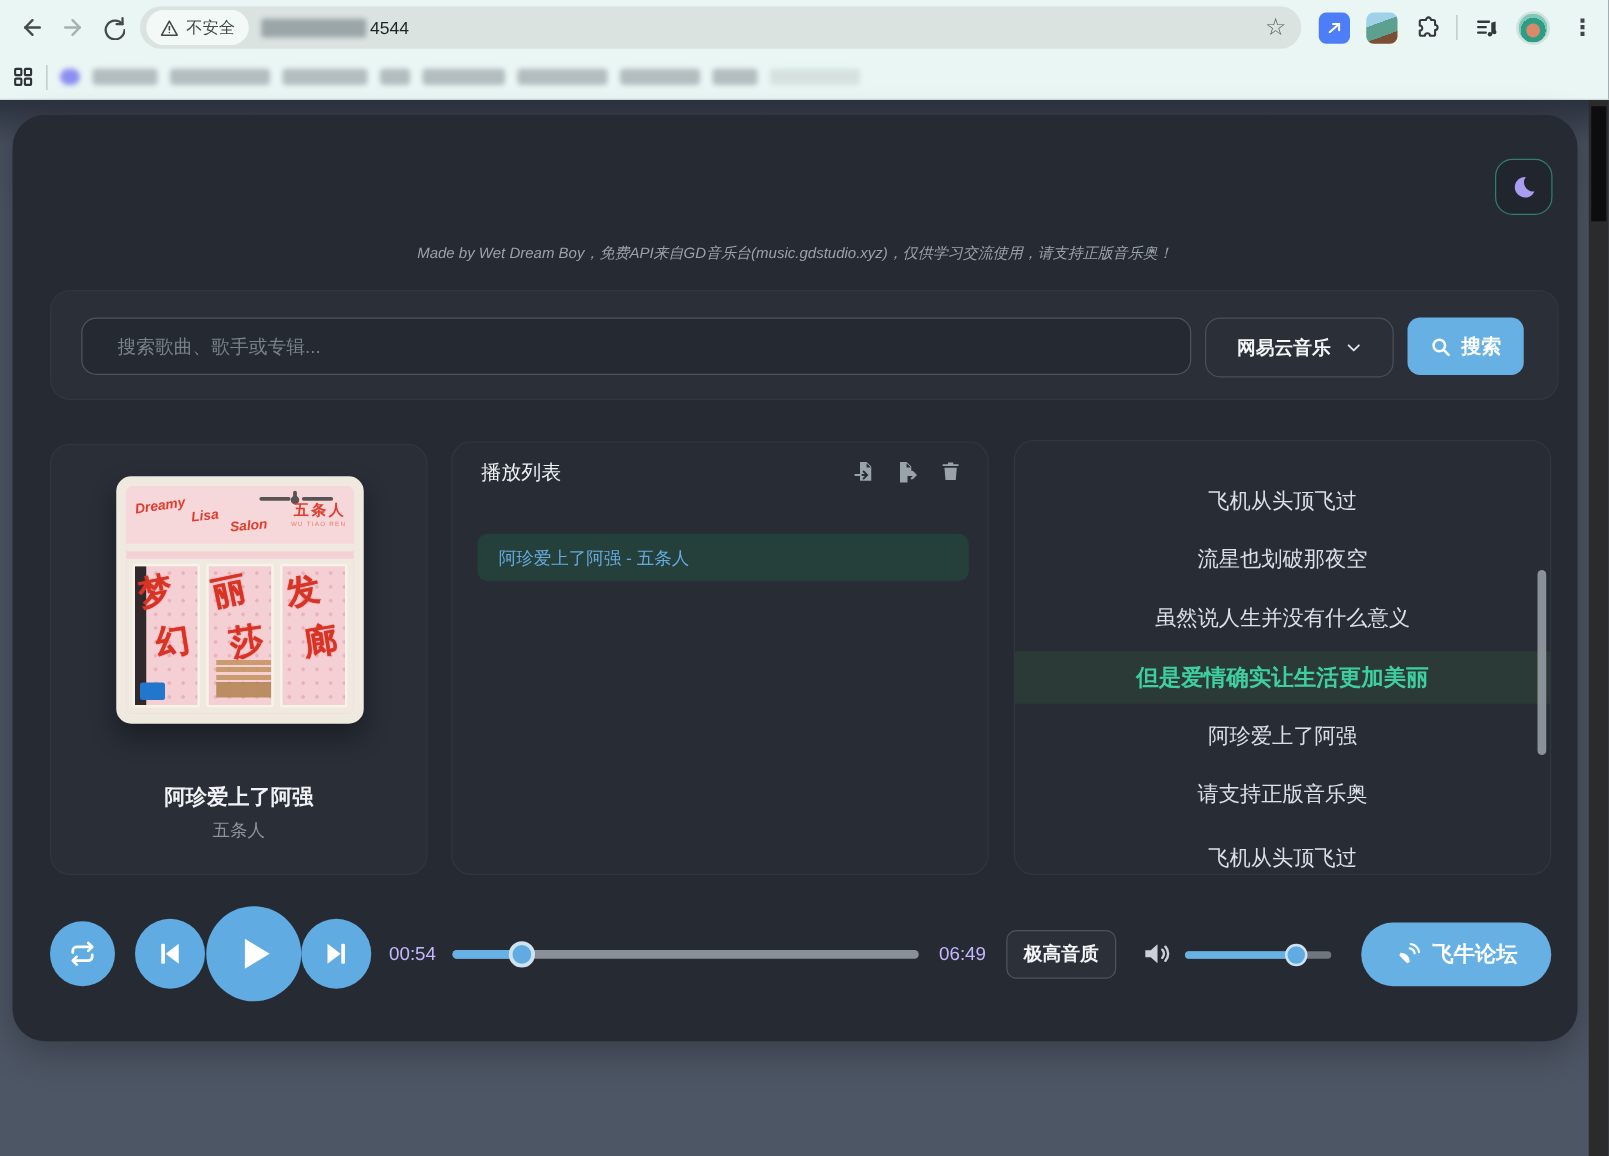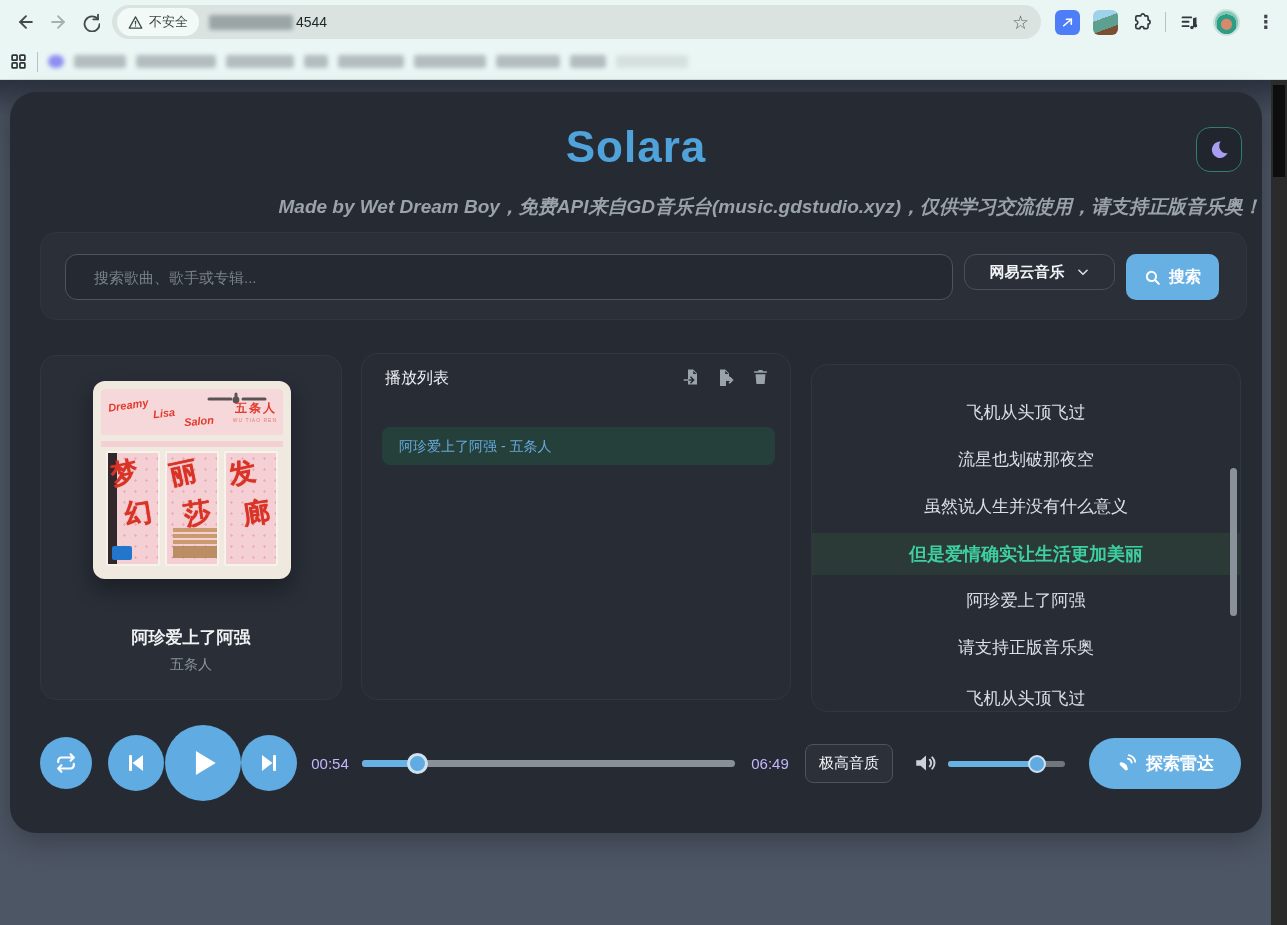--- a/index.html
+++ b/index.html
@@ -34,41 +34,41 @@
   .blob.light{background:#d6e1df;}
 
   
   .page{position:absolute;top:80px;left:0;width:1287px;height:845px;
         background:linear-gradient(180deg,#2c3340 0px,#333a47 10px,#48515f 36px,#4d5665 95px);}
   .card{position:absolute;left:10px;top:12px;width:1252px;height:741px;background:#262a32;
         border-radius:26px;box-shadow:0 8px 30px rgba(0,0,0,.28);}
 
   .app-title{position:absolute;top:30px;left:0;width:100%;text-align:center;
              font-size:44px;font-weight:bold;color:#4fa3da;letter-spacing:1px;}
-  .app-subtitle{position:absolute;top:102px;left:0;width:100%;text-align:right;
-                font-style:italic;font-size:19px;color:#9aa2ab;font-weight:bold;}
+  .app-subtitle{position:absolute;top:102px;left:0;width:100%;text-align:center;
+                font-style:italic;font-size:12px;color:#9aa2ab;}
   .moon-btn{position:absolute;left:1186px;top:35px;width:46px;height:45px;border-radius:14px;
             background:#21252d;border:1px solid #2f7f69;display:flex;align-items:center;justify-content:center;}
 
   .search-panel{position:absolute;left:30px;top:140px;width:1207px;height:88px;
                 background:#2a2f38;border:1px solid #31373f;border-radius:16px;}
   .search-input{position:absolute;left:24px;top:21px;width:888px;height:46px;background:#252a32;
                 border:1px solid #4e545c;border-radius:12px;color:#dfe3e7;padding:0 28px;font-size:15px;outline:none;
                 font-family:"Liberation Sans","DejaVu Sans",sans-serif;}
   .search-input::placeholder{color:#79818b;}
-  .source-select{position:absolute;left:923px;top:21px;width:151px;height:36px;border:1px solid #4a5058;
+  .source-select{position:absolute;left:923px;top:21px;width:151px;height:48px;border:1px solid #4a5058;
                  border-radius:12px;display:flex;align-items:center;justify-content:center;gap:11px;
                  color:#f2f4f6;font-weight:bold;font-size:15px;}
   .search-btn{position:absolute;left:1085px;top:21px;width:93px;height:46px;background:#67b0e3;border-radius:10px;
               display:flex;align-items:center;justify-content:center;gap:8px;color:#fff;font-weight:bold;font-size:16px;}
 
   .panel{position:absolute;background:#272c35;border:1px solid #31373f;border-radius:16px;}
   .album-panel{left:30px;top:263px;width:302px;height:345px;background:#292e37;}
   .playlist-panel{left:351px;top:261px;width:430px;height:347px;}
-  .lyrics-panel{left:801px;top:272px;width:430px;height:348px;overflow:hidden;}
+  .lyrics-panel{left:801px;top:260px;width:430px;height:348px;overflow:hidden;}
 
   
   .art{position:absolute;left:52px;top:25px;width:198px;height:198px;background:#efe9df;border-radius:12px;
        box-shadow:0 10px 20px rgba(0,0,0,.35);padding:8px;}
   .art-inner{position:relative;width:100%;height:100%;background:#f4d0d5;border-radius:5px;overflow:hidden;}
   .transom{position:absolute;top:0;left:0;right:0;height:52px;background:#f6d8db;border-bottom:6px solid #efe9df;}
   .t-word{position:absolute;color:#e23b2e;font-weight:bold;font-style:italic;font-size:11px;}
   .t-d{left:7px;top:10px;transform:rotate(-8deg);}
   .t-l{left:52px;top:18px;transform:rotate(-6deg);}
   .t-s{left:83px;top:26px;transform:rotate(-5deg);}
@@ -110,21 +110,21 @@
   .btn-play{left:155px;top:633px;width:76px;height:76px;}
   .btn-next{left:231px;top:643px;width:56px;height:56px;}
   .time{position:absolute;width:56px;text-align:center;top:663px;font-size:15px;color:#c4b5fd;}
   .time-cur{left:292px;} .time-dur{left:732px;}
   .track{position:absolute;background:#8a9099;border-radius:4px;}
   .progress{left:352px;top:668px;width:373px;height:7px;}
   .fill{position:absolute;left:0;top:0;bottom:0;background:#68b1e4;border-radius:4px;}
   .thumb{position:absolute;border-radius:50%;background:#5fabe2;border:3px solid #cfe2f1;}
   .p-thumb{top:-7px;width:21px;height:21px;margin-left:-11px;}
   .quality-btn{position:absolute;left:795px;top:652px;width:88px;height:39px;border:1px solid #4d545c;
-               background:#2b3039;border-radius:8px;color:#f2f4f6;font-weight:normal;font-size:15px;
+               background:#2b3039;border-radius:8px;color:#f2f4f6;font-weight:bold;font-size:15px;
                display:flex;align-items:center;justify-content:center;}
   .speaker{position:absolute;left:903px;top:658px;}
   .volume{left:938px;top:669px;width:117px;height:6px;background:#70767e;}
   .v-thumb{top:-6px;width:18px;height:18px;margin-left:-9px;border-width:2px;}
   .radar-btn{position:absolute;left:1079px;top:646px;width:152px;height:51px;border-radius:26px;background:#67b0e3;
              display:flex;align-items:center;justify-content:center;gap:9px;color:#fff;font-weight:bold;font-size:17px;}
 
   
   .footer{position:absolute;left:0;bottom:0;width:1287px;height:34px;background:#eef0f3;
           display:flex;align-items:center;justify-content:center;}
@@ -210,21 +210,20 @@
     <div class="blob" style="width:72px"></div>
     <div class="blob" style="width:64px"></div>
     <div class="blob" style="width:36px"></div>
     <div class="blob light" style="width:72px"></div>
   </div>
 </div>
 
 <div class="page">
   <div class="card">
 
-    <div class="app-title">Solara</div>
     <div class="app-subtitle">Made by Wet Dream Boy，免费API来自GD音乐台(music.gdstudio.xyz)，仅供学习交流使用，请支持正版音乐奥！</div>
 
     <div class="moon-btn">
       <svg width="22" height="22" viewBox="0 0 24 24" fill="#a89df0">
           <path d="M13.8 2.8a9 9 0 1 0 7.6 12.6A8 8 0 0 1 13.8 2.8z"></path>
         </svg>
     </div>
 
     <div class="search-panel">
       <input class="search-input" type="text" placeholder="搜索歌曲、歌手或专辑..." style="">
@@ -368,21 +367,21 @@
       <div class="fill" style="width: 76%;"></div>
       <div class="thumb v-thumb" style="left: 76%;"></div>
     </div>
 
     <div class="radar-btn">
       <svg width="21" height="21" viewBox="0 0 24 24">
           <path d="M4 13l7 7 2.5-1a8 8 0 0 0-8.5-8.5L4 13z" fill="#fff"></path>
           <path d="M13.5 6.5a5.5 5.5 0 0 1 4.5 4.5" stroke="#fff" stroke-width="2" fill="none" stroke-linecap="round"></path>
           <path d="M14.5 2.5a9.5 9.5 0 0 1 7.5 7.5" stroke="#fff" stroke-width="2" fill="none" stroke-linecap="round"></path>
         </svg>
-      <span>探索雷达</span>
+      <span>飞牛论坛</span>
     </div>
   </div>
 
 
   <div class="scrollbar">
     <div class="scroll-thumb"></div>
   </div>
 </div>
 
 </body></html>

